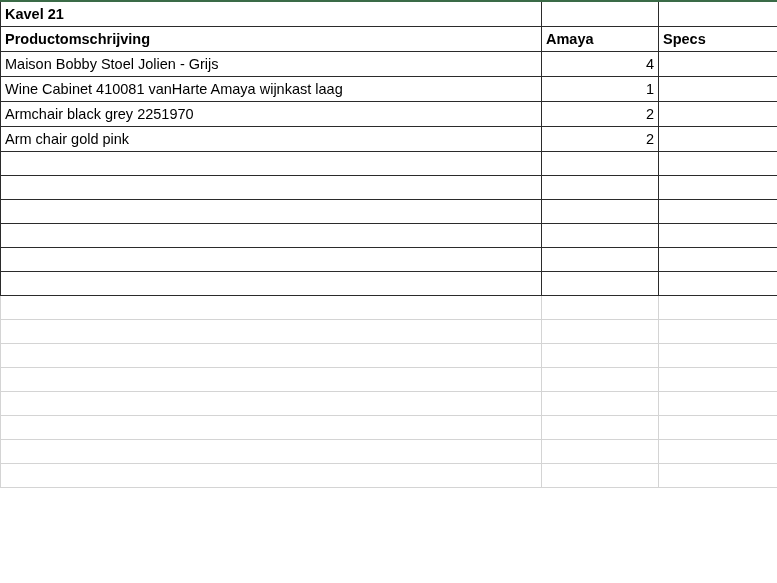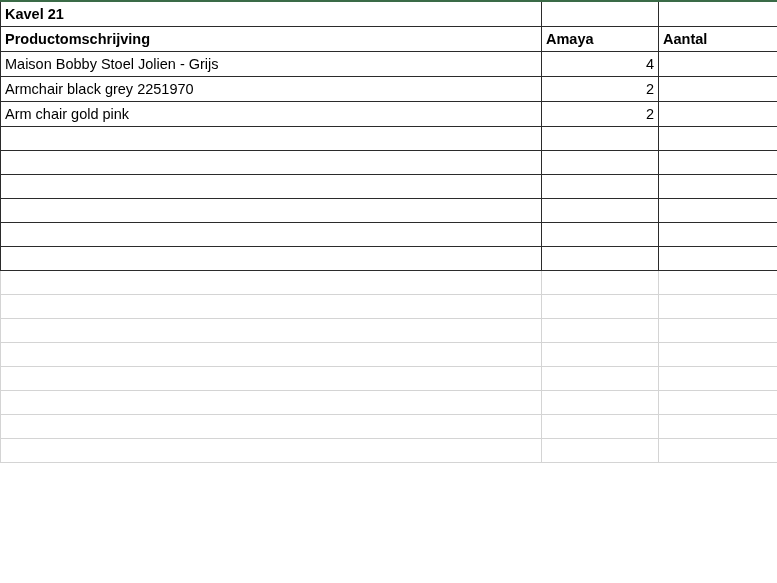--- a/index.html
+++ b/index.html
@@ -90,29 +90,34 @@
 
       <tr class="bd title-row">
         <td class="first bold">Kavel 21</td>
         <td></td>
         <td></td>
       </tr>
 
       <tr class="bd">
         <td class="first hdr">Productomschrijving</td>
         <td class="hdr">Amaya</td>
-        <td class="hdr">Aantal</td>
+        <td class="hdr">Specs</td>
       </tr>
 
       <tr class="bd">
         <td class="first">Maison Bobby Stoel Jolien - Grijs</td>
         <td class="num">4</td>
         <td></td>
       </tr>
       <tr class="bd">
+        <td class="first">Wine Cabinet 410081 vanHarte Amaya wijnkast laag</td>
+        <td class="num">1</td>
+        <td></td>
+      </tr>
+      <tr class="bd">
         <td class="first">Armchair black grey 2251970</td>
         <td class="num">2</td>
         <td></td>
       </tr>
       <tr class="bd">
         <td class="first">Arm chair gold pink</td>
         <td class="num">2</td>
         <td></td>
       </tr>
 

